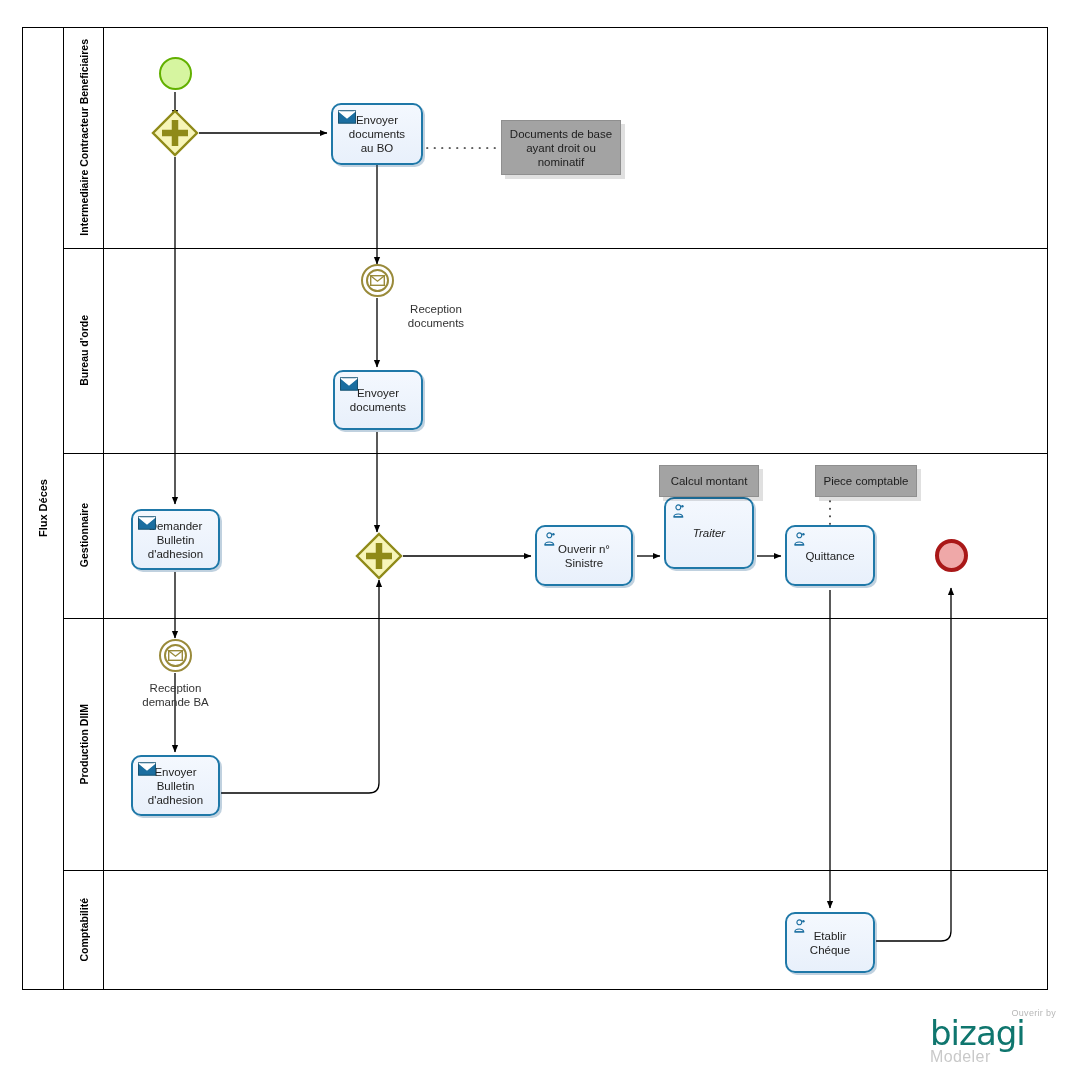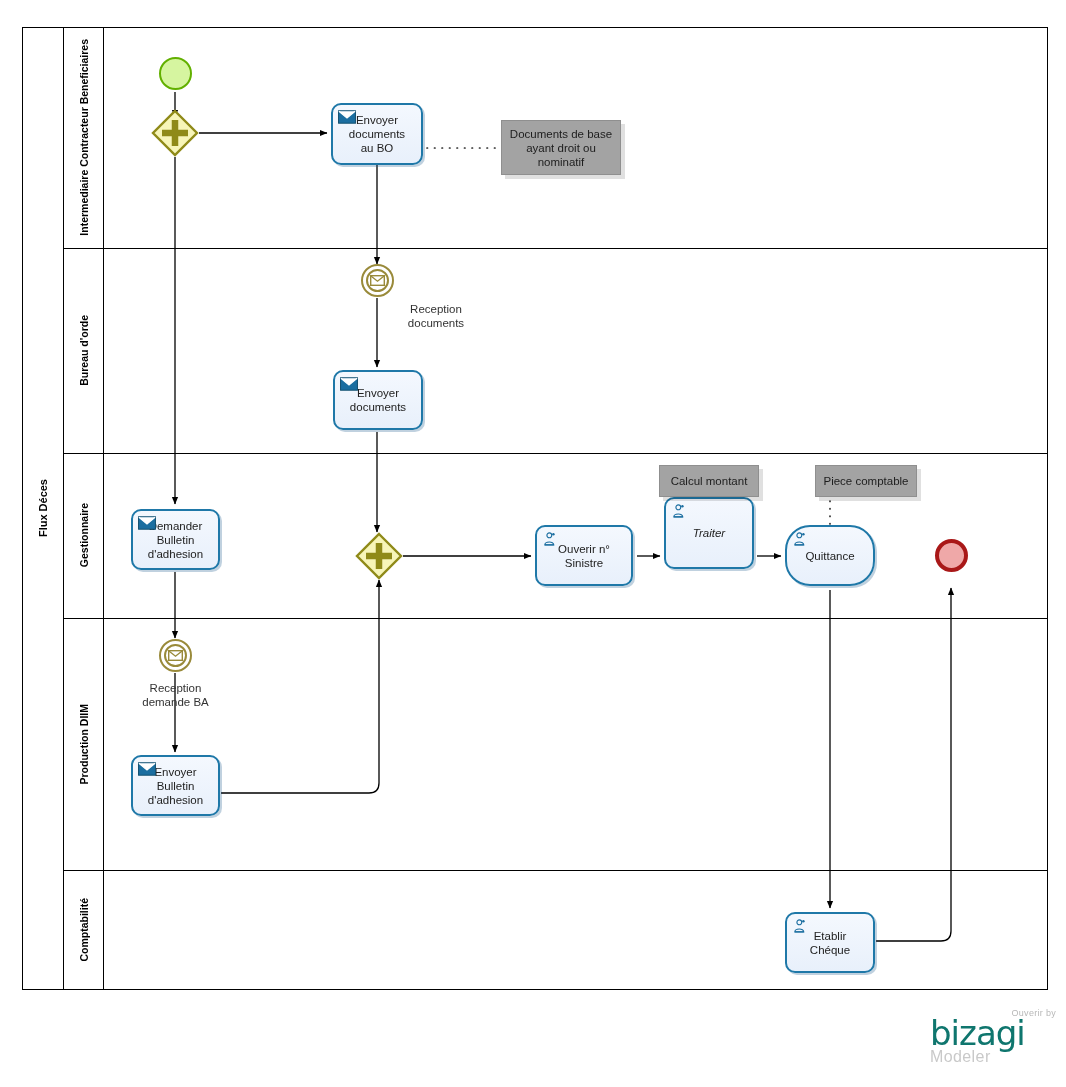--- a/index.html
+++ b/index.html
@@ -215,21 +215,21 @@
   <div class="task" style="left:664px;top:497px;width:90px;height:72px;font-style:italic;">
     <svg class="ticon" viewBox="0 0 16 15">
       <circle cx="6.2" cy="3.6" r="2.6" fill="none" stroke="#1b6ea0" stroke-width="1.2"></circle>
       <path d="M1.4,13.8 C1.4,9.6 11,9.6 11,13.8 Z" fill="none" stroke="#1b6ea0" stroke-width="1.2"></path>
       <path d="M1.4,13.8 L11,13.8" stroke="#1b6ea0" stroke-width="1.2"></path>
       <circle cx="10.6" cy="2.4" r="1.3" fill="#1b6ea0"></circle>
     </svg>
     <span class="tlabel">Traiter</span>
   </div>
 
-  <div class="task" style="left:785px;top:525px;width:90px;height:61px;border-radius:25px;">
+  <div class="task" style="left:785px;top:525px;width:90px;height:61px;">
     <svg class="ticon" viewBox="0 0 16 15">
       <circle cx="6.2" cy="3.6" r="2.6" fill="none" stroke="#1b6ea0" stroke-width="1.2"></circle>
       <path d="M1.4,13.8 C1.4,9.6 11,9.6 11,13.8 Z" fill="none" stroke="#1b6ea0" stroke-width="1.2"></path>
       <path d="M1.4,13.8 L11,13.8" stroke="#1b6ea0" stroke-width="1.2"></path>
       <circle cx="10.6" cy="2.4" r="1.3" fill="#1b6ea0"></circle>
     </svg>
     <span class="tlabel">Quittance</span>
   </div>
 
   <div class="task" style="left:785px;top:912px;width:90px;height:61px;">

